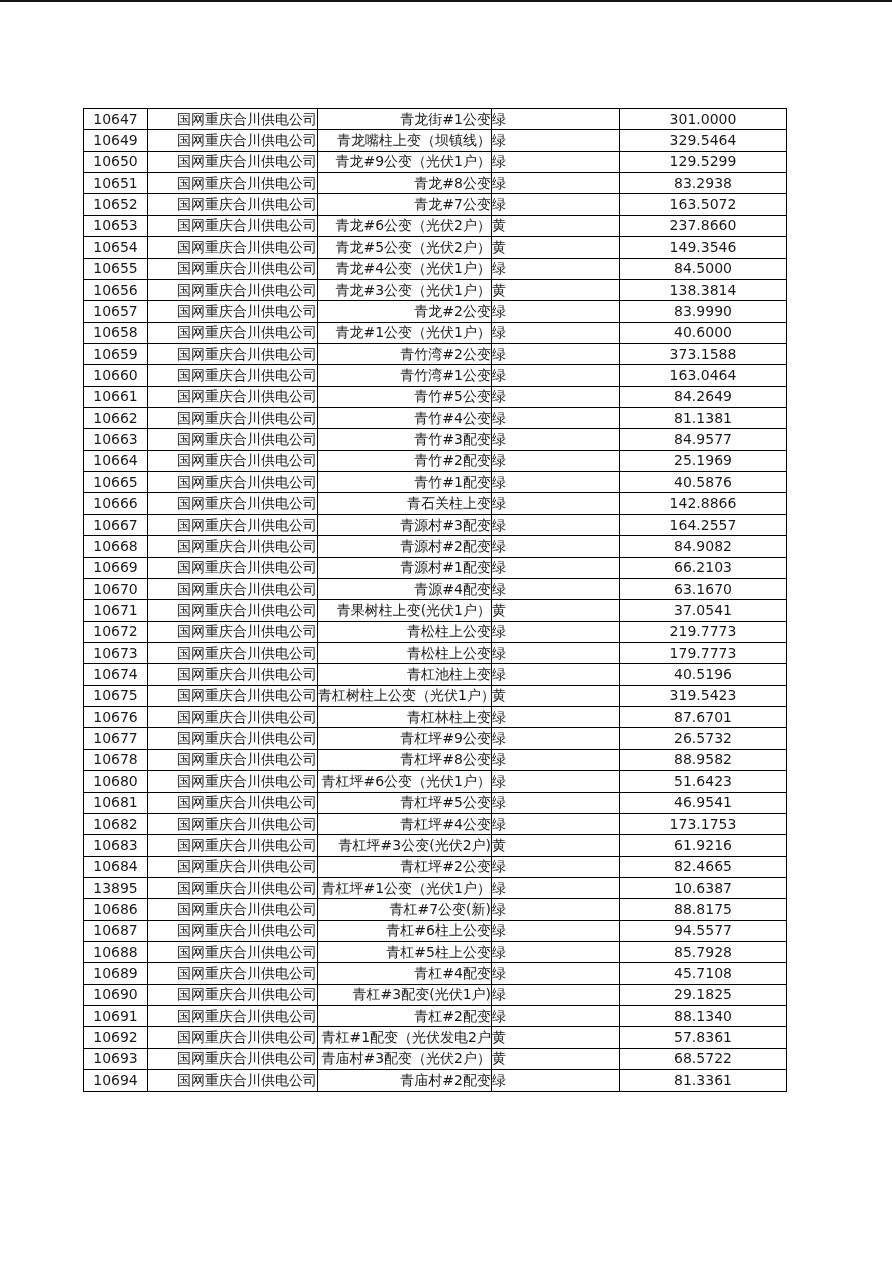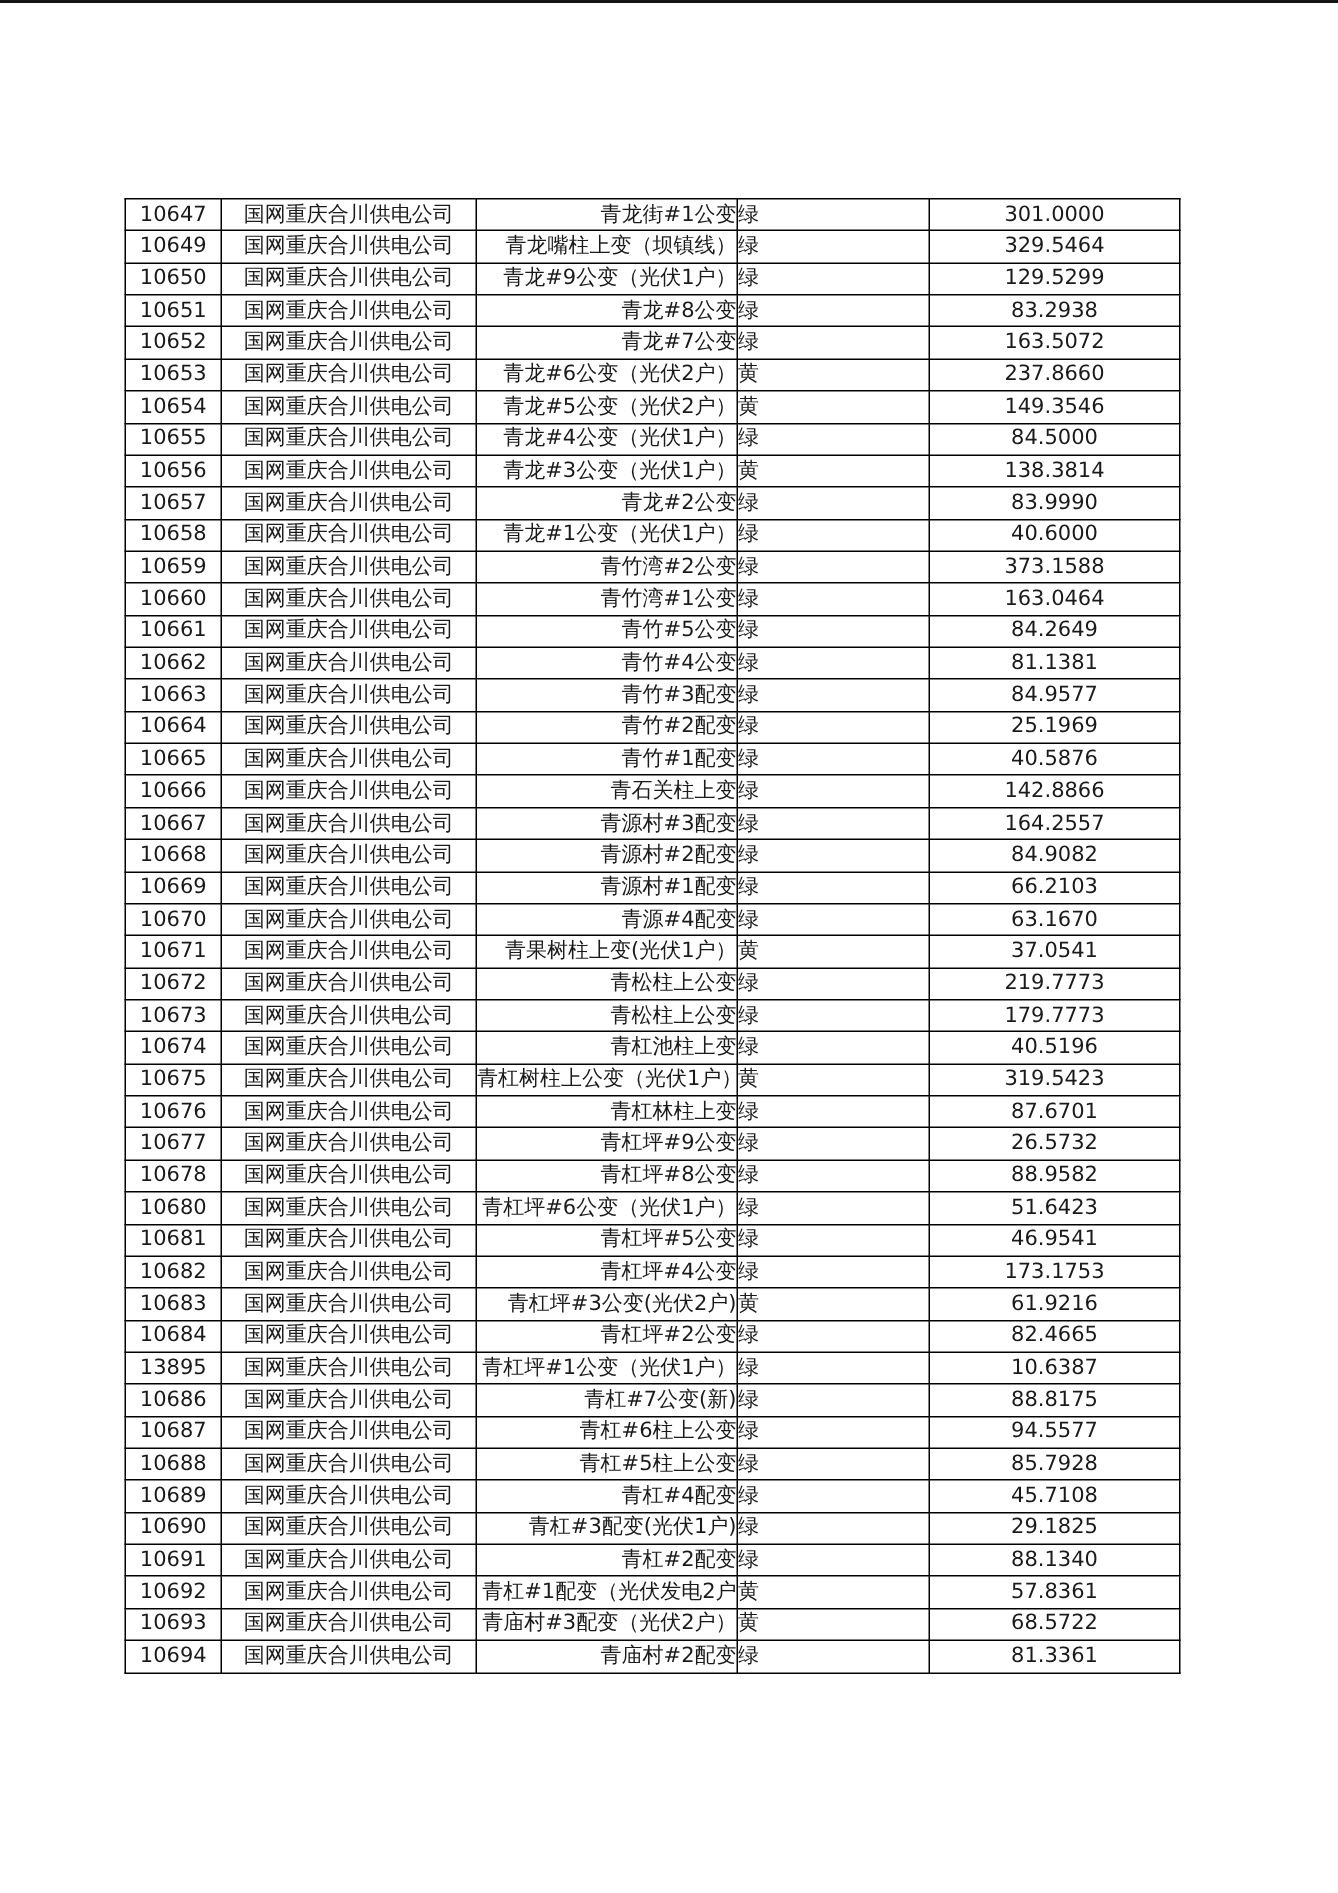--- a/index.html
+++ b/index.html
@@ -20,34 +20,33 @@
     height: 2px;
     background: #141414;
   }
   .sheet-table {
     position: absolute;
     top: 108px;
     left: 83px;
     width: 703px;
     border-collapse: collapse;
     table-layout: fixed;
-    margin-top: 24px;
   }
   .sheet-table tr { height: 21.37px; }
   .sheet-table td {
     border: 1.5px solid #000;
     font-size: 14px;
     line-height: 19px;
     white-space: nowrap;
     overflow: hidden;
     padding: 0;
     vertical-align: middle;
   }
   .c-id     { width: 64px;  text-align: center; }
-  .c-comp   { width: 170px; text-align: center; padding-left: 4px; font-size: 13.5px; }
+  .c-comp   { width: 170px; text-align: right; padding-left: 4px; font-size: 13.5px; }
   .c-name   { width: 174px; text-align: right; padding-left: 4px; font-size: 13.5px; }
   .c-status { width: 128px; text-align: left; padding-left: 4px; font-size: 13.5px; }
   .c-value  { width: 167px; text-align: center; }
 </style>
 </head>
 <body>
 
 <div class="page" style="background: rgb(255, 255, 255);">
   <div class="top-edge-line" style="background: rgb(20, 20, 20);"></div>
 

